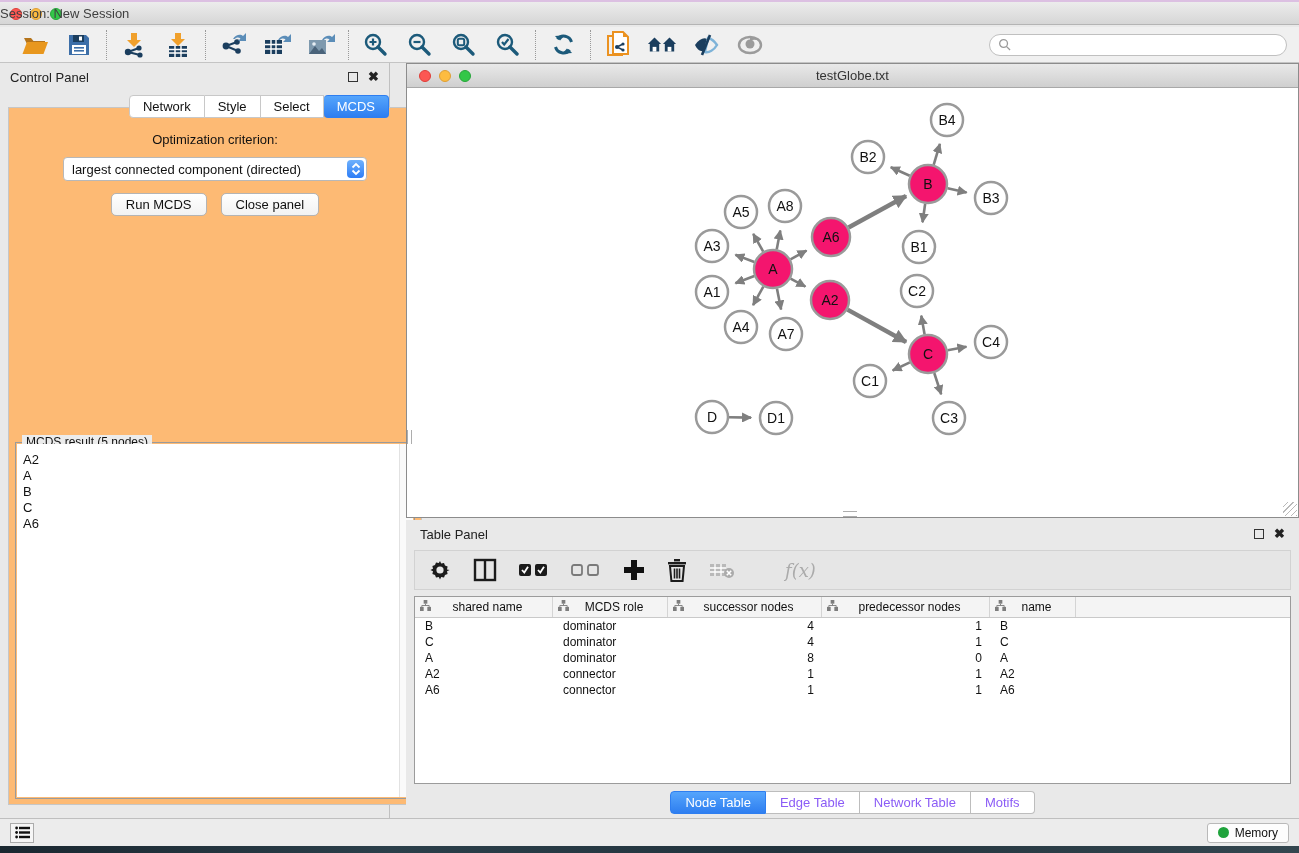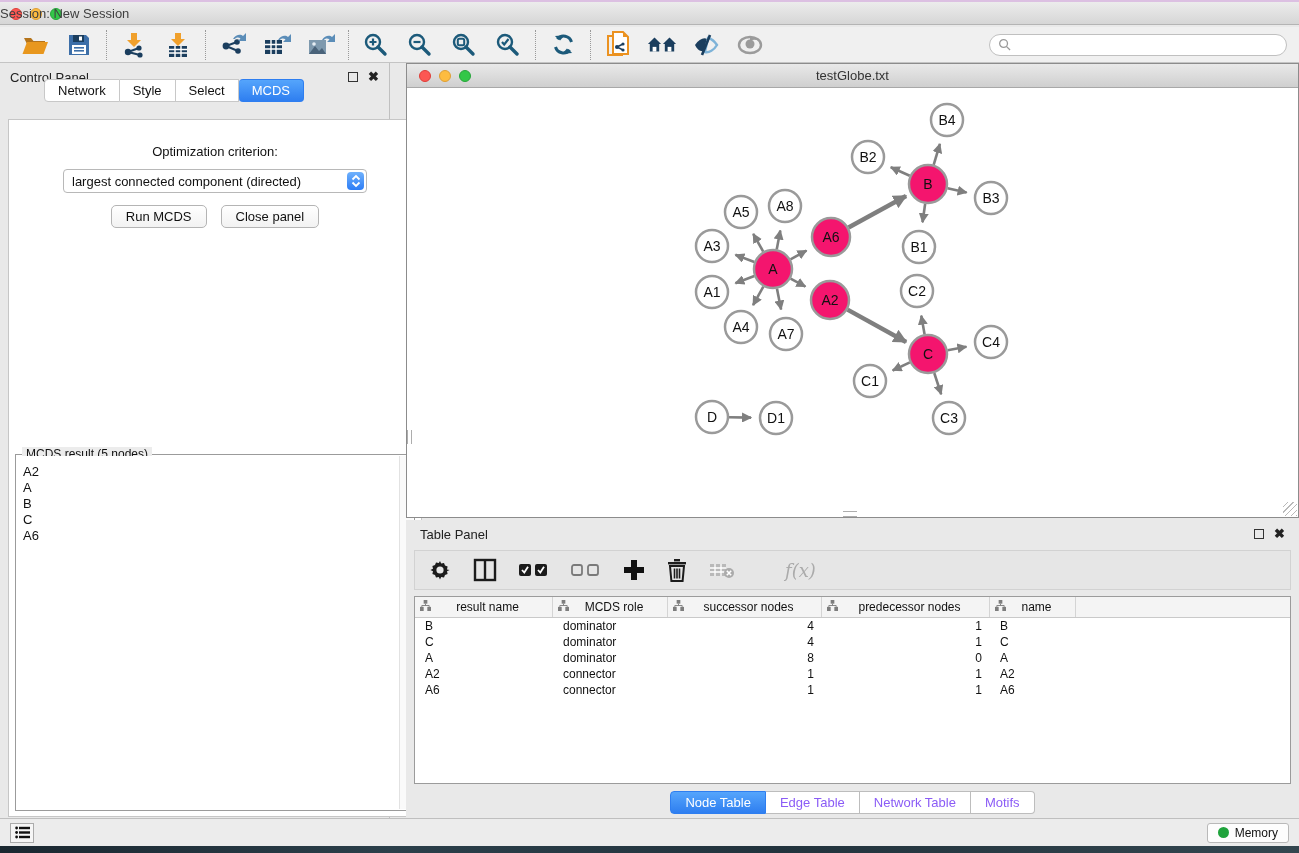--- a/index.html
+++ b/index.html
@@ -33,30 +33,30 @@
     font-family:"Liberation Sans",sans-serif; background:transparent; }
 
   
   .control-panel { position:absolute; left:0; top:63px; width:390px; height:755px;
     background:#E9E9E9; border-right:1px solid #C0C0C0; }
   .panel-head { height:28px; display:flex; align-items:center; padding:0 10px;
     font-size:13px; color:#222; }
   .panel-head .ph-icons { margin-left:auto; display:flex; gap:10px; align-items:center; }
   .float-icon { width:10px; height:10px; border:1.5px solid #333; display:inline-block; }
   .close-icon { font-size:13px; font-weight:bold; color:#222; line-height:10px; }
-  .cp-tabs { position:absolute; left:0; top:16px; width:100%; display:flex;
-    justify-content:flex-start; z-index:3;padding-left:44px; }
+  .cp-tabs { position:absolute; left:0; top:32px; width:100%; display:flex;
+    justify-content:flex-end; z-index:3;padding-left:44px; }
   .cp-tab { font-size:13px; padding:3px 13px; background:#fff; color:#111;
     border:1px solid #C8C8C8; border-left:none; }
   .cp-tab:first-child { border-left:1px solid #C8C8C8; border-radius:4px 0 0 4px; }
   .cp-tab:last-child { border-radius:0 4px 4px 0; }
   .cp-tab.active { background:linear-gradient(#55A5FC,#2E7EF0); color:#fff;
     border-color:#2E7EF0; border-radius:4px; }
-  .cp-content { position:absolute; left:8px; top:56px; width:414px; height:698px;
-    background:#ffffff; border:1px solid #C6C6C6; }
+  .cp-content { position:absolute; left:8px; top:44px; width:414px; height:698px;
+    background:#fdba74; border:1px solid #C6C6C6; }
   .opt-label { margin-top:24px; text-align:center; font-size:13px; color:#111; }
   .combo { position:relative; margin:10px auto 0; width:304px; height:24px;
     background:#fff; border:1px solid #B8B8B8; border-radius:4px;
     display:flex; align-items:center; padding:0 26px 0 8px; font-size:13px; color:#111;
     white-space:nowrap; }
   .combo .spinner { position:absolute; right:2px; top:2px; width:17px; height:18px;
     border-radius:4px; background:linear-gradient(#6FB1FC,#2D7DF6);
     display:flex; flex-direction:column; align-items:center; justify-content:center; }
   .combo .spinner svg { display:block; }
   .btn-row { margin-top:12px; display:flex; justify-content:center; gap:14px; }
@@ -485,21 +485,21 @@
   </div>
   <div class="tbl">
     <div class="tbl-header" id="tbl-header">
         <div class="th" style="width: 138px;">
           <span class="hicon"><svg width="11" height="11" viewBox="0 0 12 12">
               <rect x="4" y="0" width="4" height="4" fill="#7d7d7d"></rect>
               <rect x="0" y="7.5" width="4" height="4.5" fill="#7d7d7d"></rect>
               <rect x="8" y="7.5" width="4" height="4.5" fill="#7d7d7d"></rect>
               <path d="M6 4v2M2 7.5V6h8v1.5" stroke="#7d7d7d" fill="none"></path>
             </svg></span>
-          <span class="hlabel">result name</span>
+          <span class="hlabel">shared name</span>
         </div>
         <div class="th" style="width: 115px;">
           <span class="hicon"><svg width="11" height="11" viewBox="0 0 12 12">
               <rect x="4" y="0" width="4" height="4" fill="#7d7d7d"></rect>
               <rect x="0" y="7.5" width="4" height="4.5" fill="#7d7d7d"></rect>
               <rect x="8" y="7.5" width="4" height="4.5" fill="#7d7d7d"></rect>
               <path d="M6 4v2M2 7.5V6h8v1.5" stroke="#7d7d7d" fill="none"></path>
             </svg></span>
           <span class="hlabel">MCDS role</span>
         </div>

